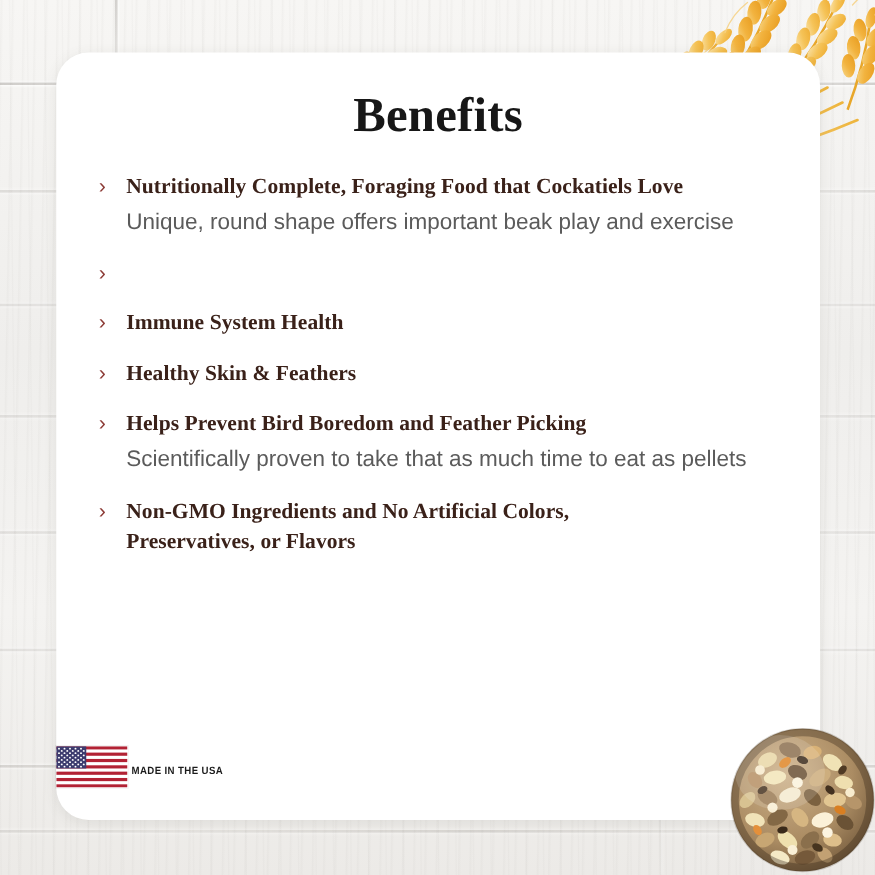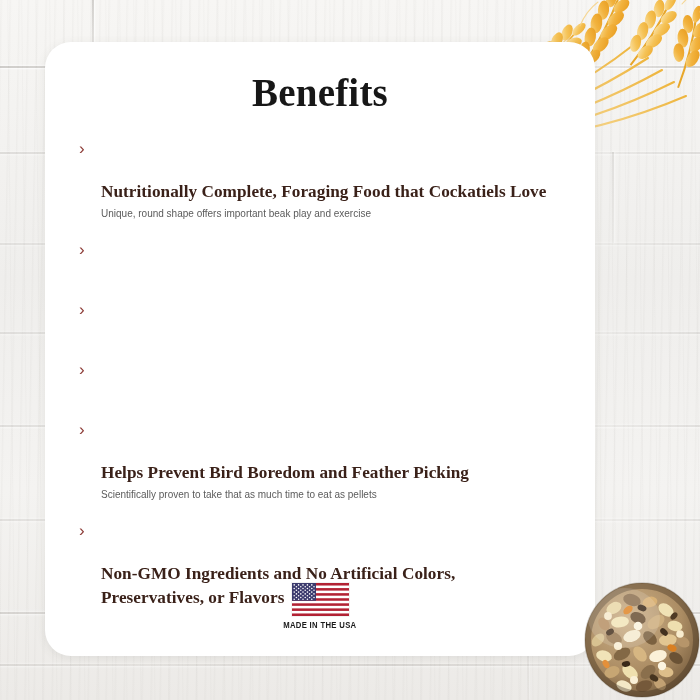--- a/index.html
+++ b/index.html
@@ -62,21 +62,21 @@
   #planks u:nth-of-type(2){ left:612px; top:152px; height:91px; opacity:.55; }
   #planks u:nth-of-type(3){ left:527px; top:612px; height:88px; opacity:.5; }
 
   
   #wheat { position:absolute; top:-16px; right:-10px; width:238px; height:158px; }
 
   
   #card {
     position:absolute;
     left:45px; top:42px;
-    width:550px; height:614px;
+    width:611px; height:614px;
     background:#ffffff;
     border-radius:26px;
     box-shadow:0 2px 10px rgba(90,85,80,0.10);
   }
 
   #title {
     font-family:"Liberation Serif", serif;
     font-weight:bold;
     font-size:39px;
     color:#171717;
@@ -93,45 +93,45 @@
   .chev {
     flex:0 0 auto;
     width:22px;
     font-family:"Liberation Sans", sans-serif;
     font-size:17px;
     line-height:21px;
     color:#8c3a35;
     padding-top:1px;
   }
 
-  .body { flex:1 1 auto;margin-top:43px; }
+  .body { flex:1 1 auto; }
 
   .head {
     font-family:"Liberation Serif", serif;
     font-weight:bold;
     font-size:17.2px;
     line-height:1.38;
     color:#3a2119;
     letter-spacing:.05px;
   }
 
   .sub {
     font-family:"Liberation Sans", sans-serif;
-    font-size:10px;
+    font-size:18px;
     line-height:1.45;
     color:#5b5b5b;
     margin-top:3px;
   }
 
   
   #badge {
     position:absolute;
     left:0; right:0;
     bottom:26px;
-    display:flex; flex-direction:column; align-items:center;
+    display:flex; flex-direction:row; align-items:center;
   }
   #flag {
     width:57px; height:33px;
     box-shadow:0 0 0 1px rgba(0,0,0,0.05);
   }
   #madein {
     margin-top:4px;
     font-family:"Liberation Sans", sans-serif;
     font-weight:bold;
     font-size:8.4px;
@@ -307,26 +307,28 @@
 
     <div class="item">
       <div class="chev">›</div>
       <div class="body">
       </div>
     </div>
 
     <div class="item">
       <div class="chev">›</div>
       <div class="body">
-      </div>
-    </div>
-
-    <div class="item">
-      <div class="chev">›</div>
-      <div class="body">
+        <div class="head">Immune System Health</div>
+      </div>
+    </div>
+
+    <div class="item">
+      <div class="chev">›</div>
+      <div class="body">
+        <div class="head">Healthy Skin &amp; Feathers</div>
       </div>
     </div>
 
     <div class="item">
       <div class="chev">›</div>
       <div class="body">
         <div class="head">Helps Prevent Bird Boredom and Feather Picking</div>
         <div class="sub">Scientifically proven to take that as much time to eat as pellets</div>
       </div>
     </div>

